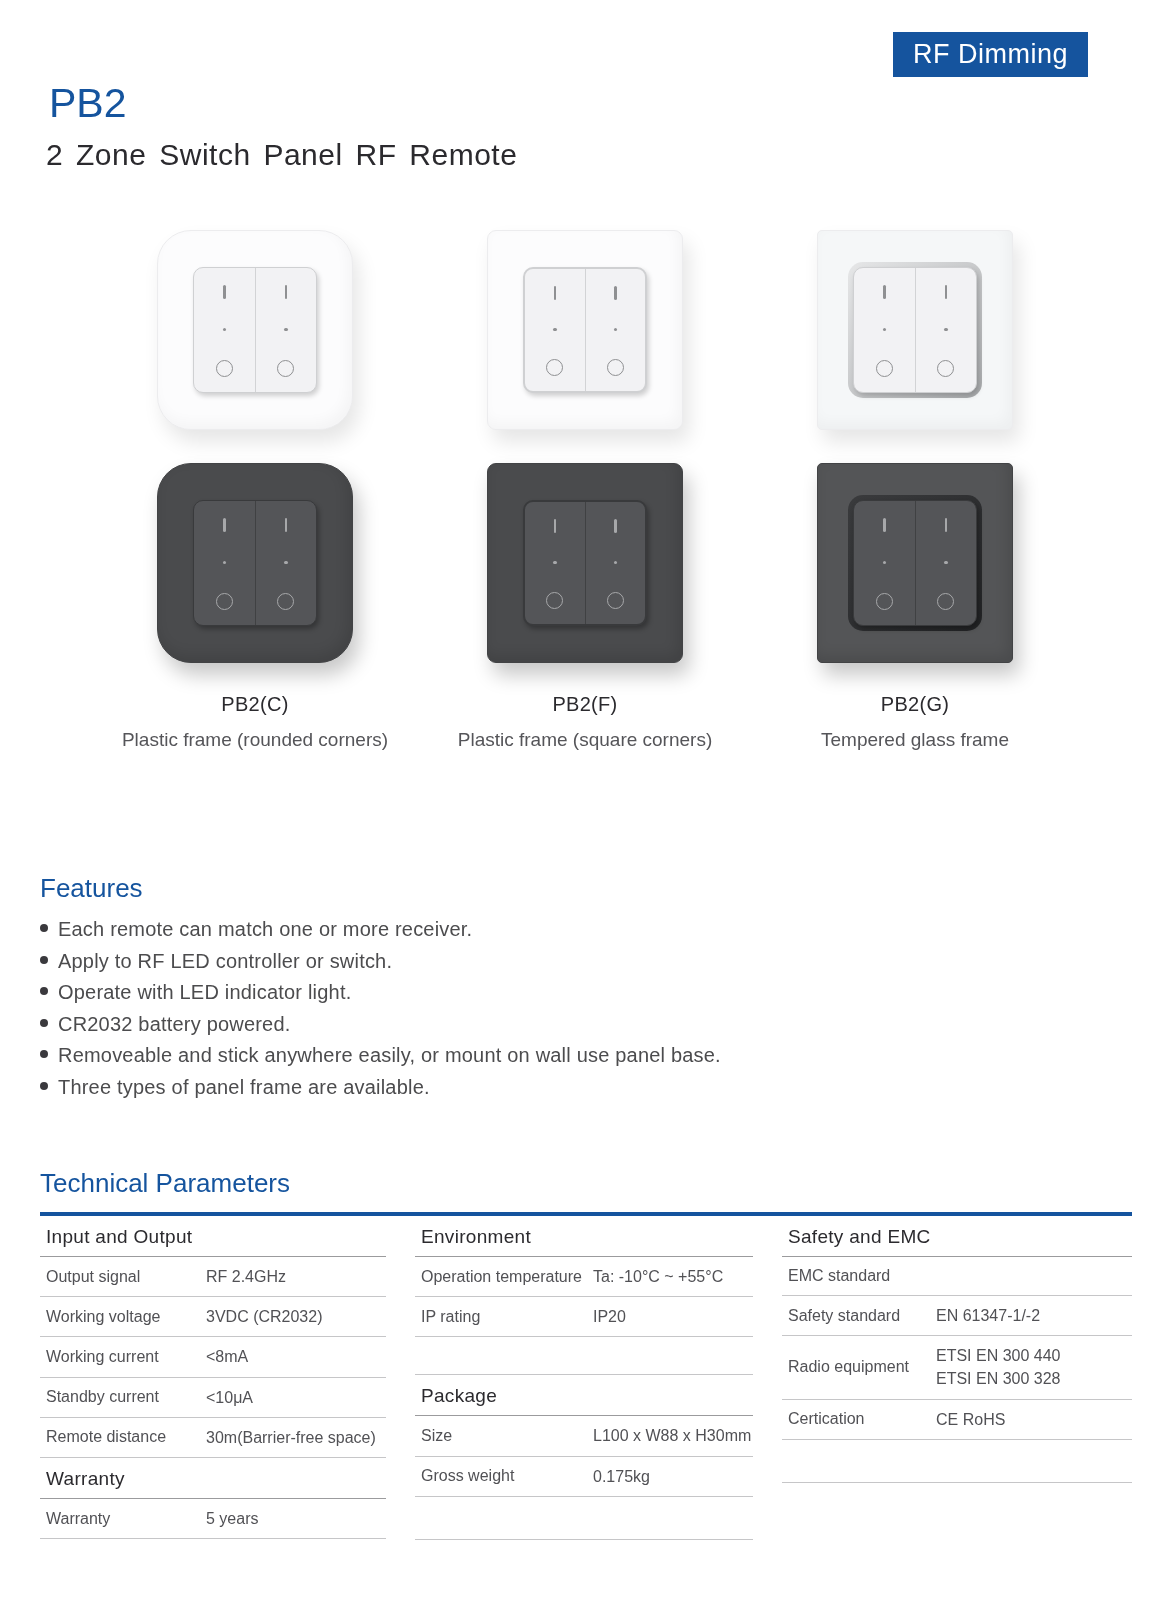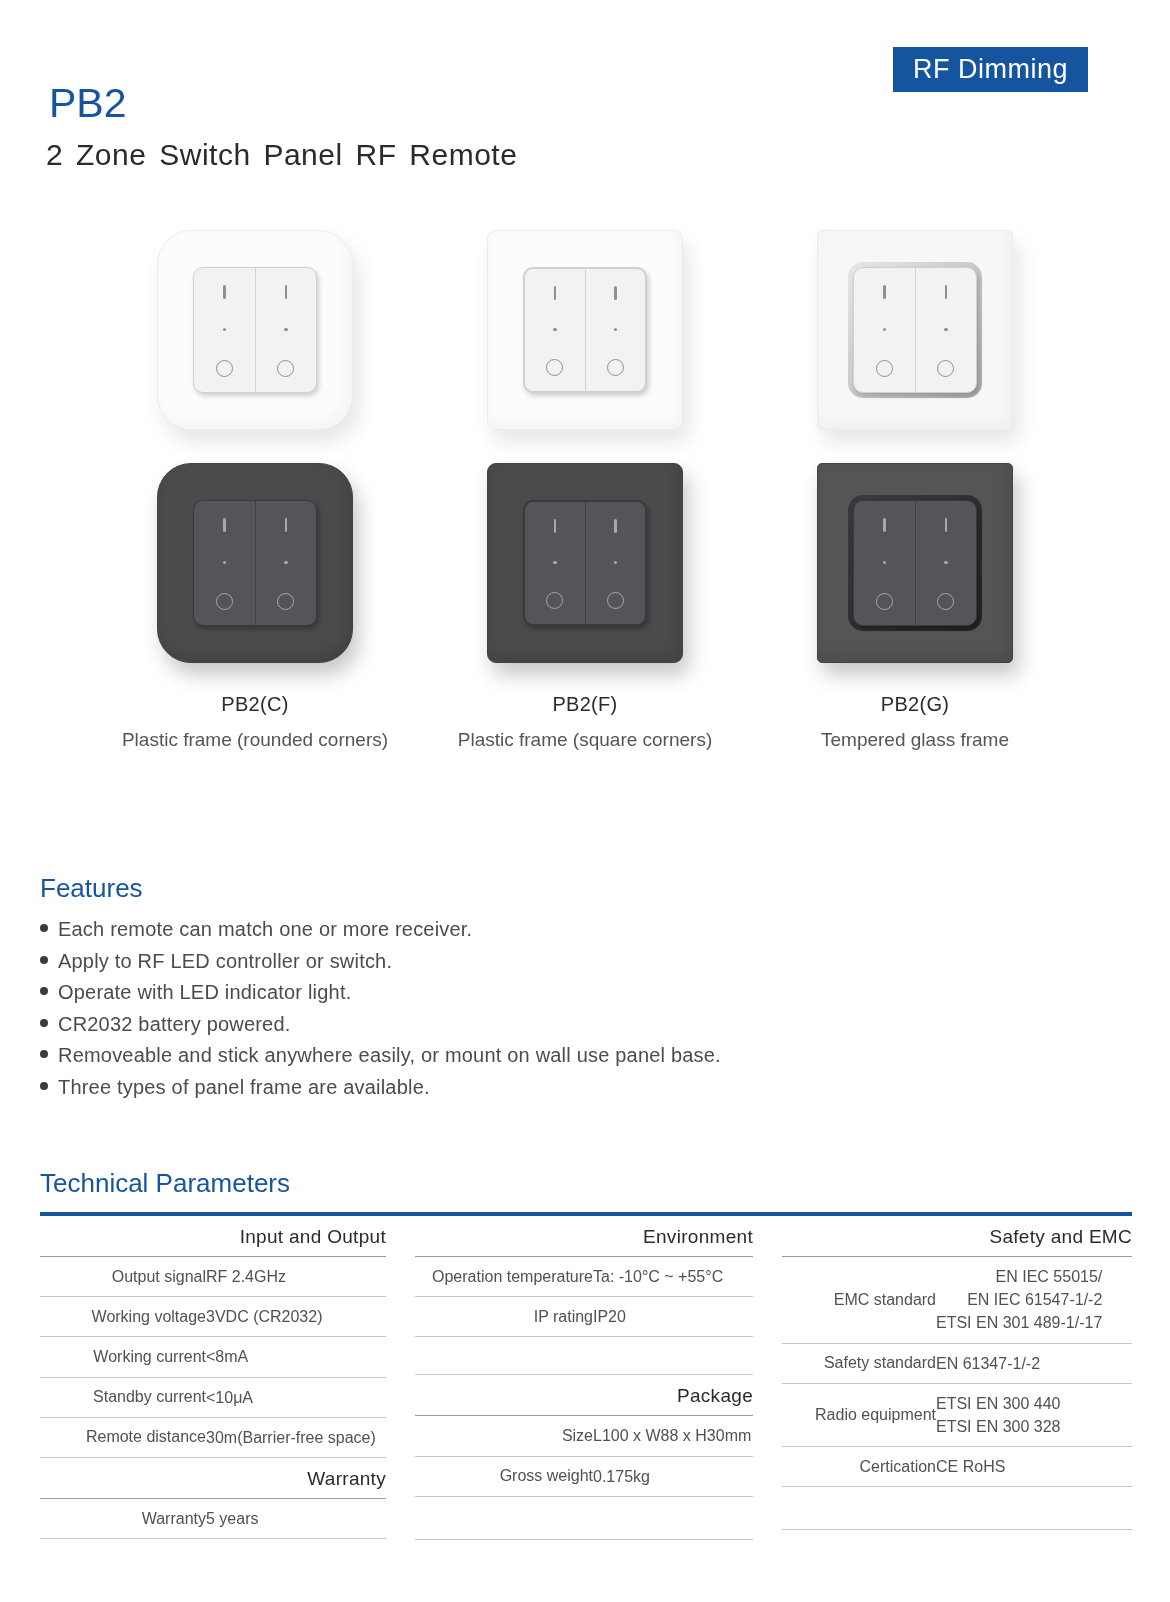--- a/index.html
+++ b/index.html
@@ -5,21 +5,21 @@
   :root{
     --accent:#15549E; --text-dark:#2b2a2e; --text-gray:#4c4c4e;
     --line-light:#c6c6c8; --line-dark:#9b9b9d; --cert-gray:#87878a;
   }
   *{box-sizing:border-box;margin:0;padding:0;}
   html,body{background:#fff;}
   body{font-family:"Liberation Sans",sans-serif;color:var(--text-gray);}
   .page{position:relative;width:1170px;height:1602px;background:#fff;overflow:hidden;}
 
   
-  .badge{position:absolute;top:47px;right:82px;background:var(--accent);color:#fff;
+  .badge{position:absolute;top:32px;right:82px;background:var(--accent);color:#fff;
     font-size:27px;letter-spacing:.5px;padding:7px 20px;}
   .model{position:absolute;top:80px;left:49px;color:var(--accent);font-size:41px;font-weight:500;}
   .title{position:absolute;top:138px;left:46px;color:var(--text-dark);font-size:30px;
     font-weight:400;letter-spacing:.5px;word-spacing:4px;}
 
   
   .products{position:absolute;top:230px;left:105px;width:960px;display:flex;justify-content:space-between;}
   .pcol{width:300px;display:flex;flex-direction:column;align-items:center;text-align:right;}
   .panel{width:196px;height:200px;position:relative;display:flex;align-items:center;justify-content:center;}
   .panel + .panel{margin-top:33px;}
@@ -75,21 +75,21 @@
   .features ul{list-style:none;}
   .features li{display:flex;align-items:baseline;font-size:20px;color:var(--text-gray);
     margin-bottom:8.5px;letter-spacing:.2px;}
   .bullet{width:8px;height:8px;border-radius:50%;background:#3a393d;flex:0 0 8px;
     margin-right:10px;position:relative;top:-4px;}
 
   
   .tech{position:absolute;top:1168px;left:40px;width:1092px;}
   .tech h3{color:var(--accent);font-size:26px;font-weight:500;margin-bottom:13px;}
   .blue-rule{height:4px;background:var(--accent);margin-bottom:0;}
-  .tgrid{display:flex;justify-content:space-between;text-align:right;}
+  .tgrid{display:flex;justify-content:space-between;}
   .tcol{display:flex;flex-direction:column;}
   .tcol1{width:346px;} .tcol2{width:338px;} .tcol3{width:350px;}
   .thead{font-size:19px;color:var(--text-dark);font-weight:500;letter-spacing:.3px;
     padding:10px 0 8px 6px;border-bottom:1px solid var(--line-dark);}
   .trow{display:flex;align-items:center;padding:8px 0 8px 6px;min-height:39px;
     border-bottom:1px solid var(--line-light);font-size:16px;}
   .tlabel{color:#515155;}
   .tval{color:#515155;white-space:pre-line;line-height:1.45;}
   .tcol1 .tlabel{flex:0 0 160px;} .tcol2 .tlabel{flex:0 0 172px;} .tcol3 .tlabel{flex:0 0 148px;}
   .spacer{border-bottom:1px solid var(--line-light);}
@@ -296,23 +296,20 @@
             <span class="tlabel">Gross weight</span>
             <span class="tval">0.175kg</span>
           </div>
         <div class="spacer sp43"></div>
       </div>
 
       <div class="tcol tcol3">
         <div class="thead">Safety and EMC</div>
         <div class="trow">
             <span class="tlabel">EMC standard</span>
-            <span class="tval">EN IEC 55015/
-EN IEC 61547-1/-2
-ETSI EN 301 489-1/-17</span>
           </div>
         <div class="trow">
             <span class="tlabel">Safety standard</span>
             <span class="tval">EN 61347-1/-2</span>
           </div>
         <div class="trow">
             <span class="tlabel">Radio equipment</span>
             <span class="tval">ETSI EN 300 440
 ETSI EN 300 328</span>
           </div>

